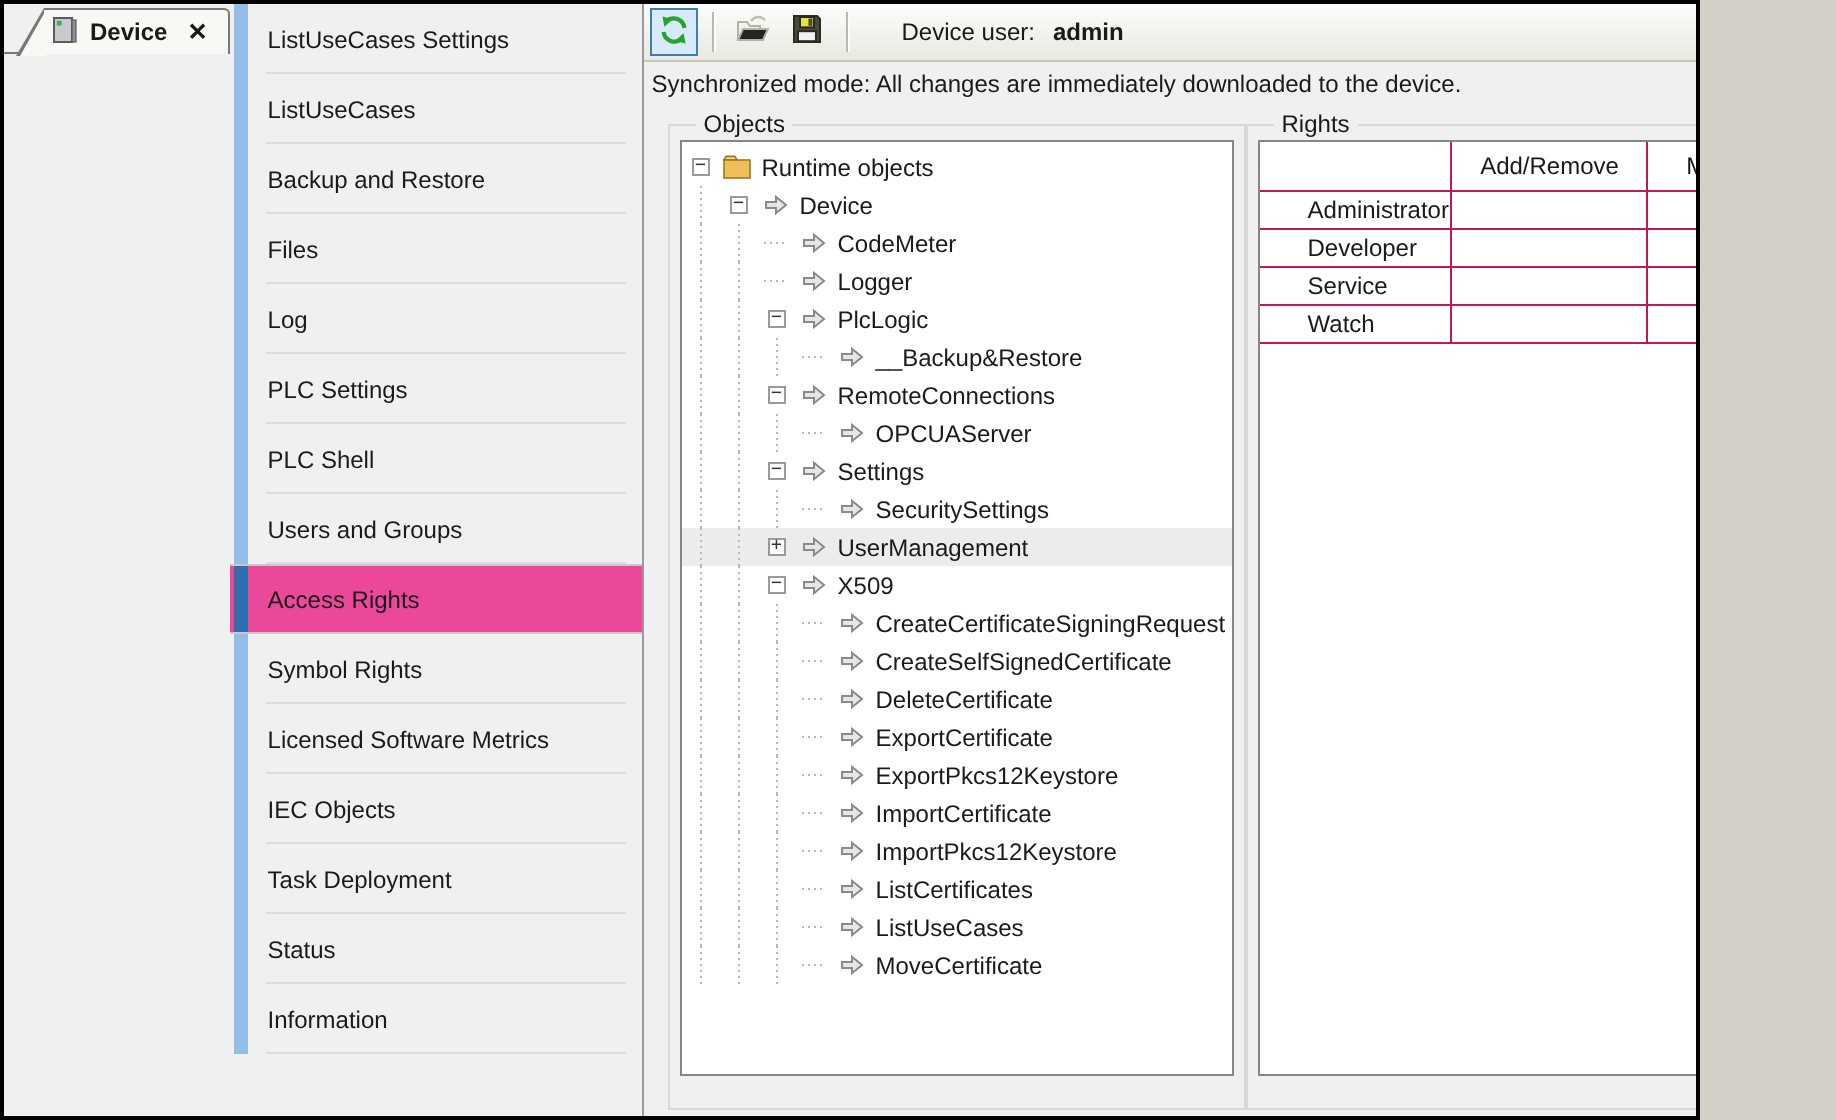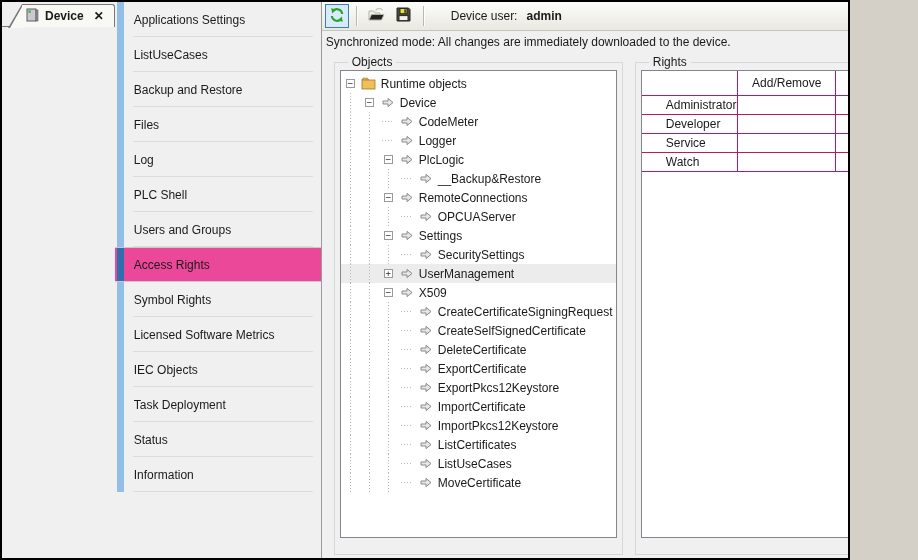--- a/index.html
+++ b/index.html
@@ -99,21 +99,21 @@
   }
   .tb-btn.active { border: 1px solid #3c7fb1; background: #d9eafc; }
   .tb-btn.disabled { opacity: .85; }
   .tb-sep { width: 1px; height: 20px; background: #b9b9ae; box-shadow: 1px 0 0 #fdfdfc; margin: 0 3px; }
   .device-user { margin-left: 20px; display: flex; gap: 9px; align-items: center; }
   .device-user .val { font-weight: bold; }
 
   .syncbar { height: 22px; flex: none; display:flex; align-items:center; padding-left: 4px; }
 
   
-  .panels { flex: 1; display: flex; gap: 12px; padding: 2px 0 0 12px; overflow: hidden; align-items: flex-start; }
+  .panels { flex: 1; display: flex; padding: 2px 0 0 12px; overflow: hidden; align-items: flex-start; }
   fieldset.groupbox {
     border: 1px solid #d8d8d8;
     padding: 1px 5px 5px 5px;
     height: 500px;
   }
   fieldset.groupbox legend { padding: 0 4px; margin-left: 8px; }
   .gb-objects { width: 289px; flex: none; }
   .gb-rights { flex: 1; margin-right: -6px; }
   .inner-panel {
     border: 1px solid #82878f;
@@ -166,33 +166,36 @@
           </svg></span>
       <span>Device</span>
       <span class="tab-close">✕</span>
     </div>
   </div>
 
   <div class="body-row">
 
     <div class="sidebar">
         <div class="sidebar-item">
-          <span>Applications Settings</span>
+          <span>ListUseCases Settings</span>
         </div>
         <div class="sidebar-item">
           <span>ListUseCases</span>
         </div>
         <div class="sidebar-item">
           <span>Backup and Restore</span>
         </div>
         <div class="sidebar-item">
           <span>Files</span>
         </div>
         <div class="sidebar-item">
           <span>Log</span>
+        </div>
+        <div class="sidebar-item">
+          <span>PLC Settings</span>
         </div>
         <div class="sidebar-item">
           <span>PLC Shell</span>
         </div>
         <div class="sidebar-item">
           <span>Users and Groups</span>
         </div>
         <div class="sidebar-item selected">
           <span>Access Rights</span>
         </div>

